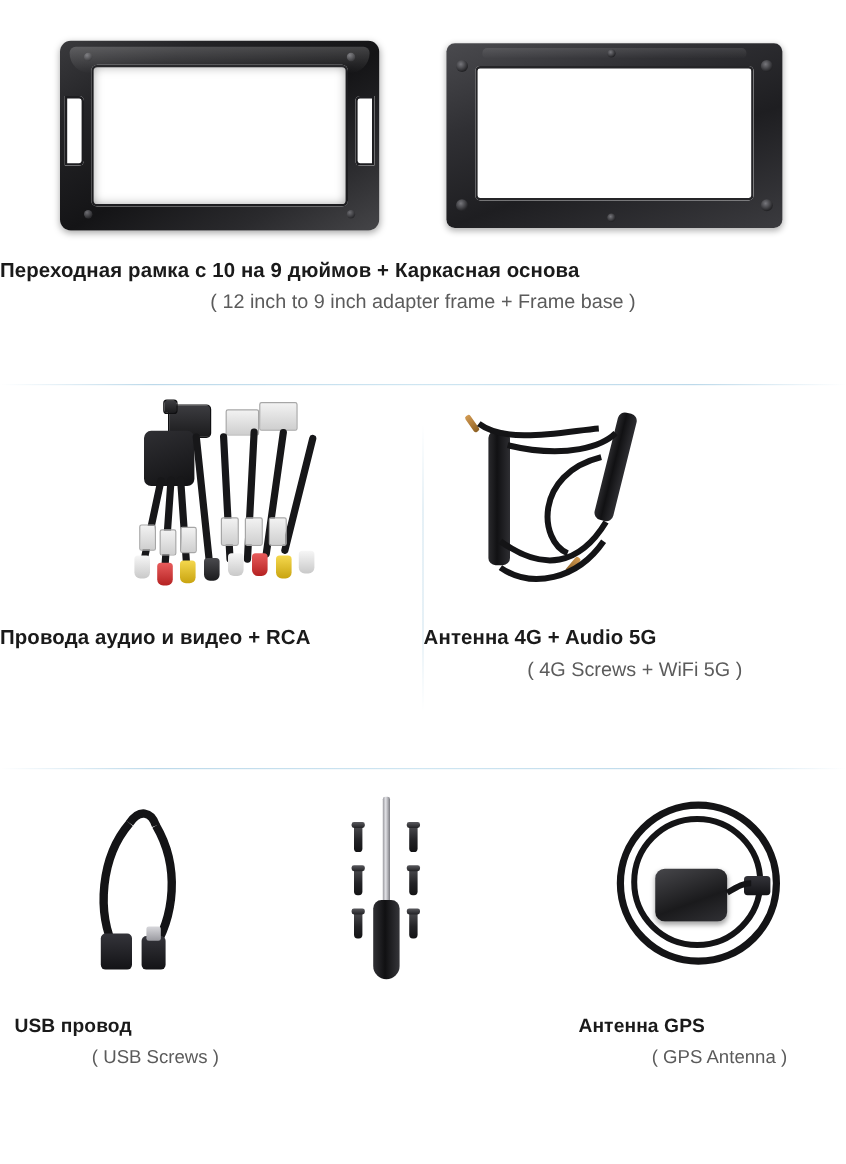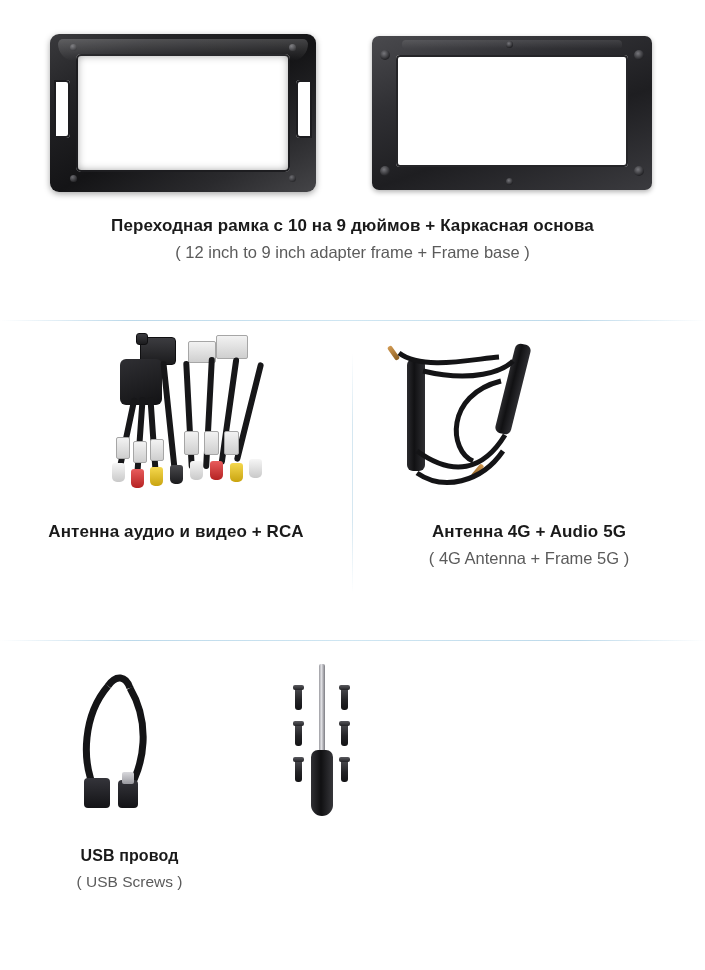--- a/index.html
+++ b/index.html
@@ -18,21 +18,20 @@
     width: 705px;
     height: 970px;
     background: #ffffff;
   }
 
   
   .cap-ru {
     font-size: 17px;
     font-weight: bold;
     color: #1a1a1a;
-    text-align: center;
     letter-spacing: 0.1px;
     line-height: 1.25;
   }
   .cap-en {
     font-size: 16.5px;
     font-weight: 400;
     color: #5b5b5b;
     text-align: center;
     line-height: 1.3;
     margin-top: 6px;
@@ -396,41 +395,41 @@
         <div class="rca white" style="left:112px;top:132px;"></div>
         <div class="rca red" style="left:131px;top:138px;"></div>
         <div class="rca yellow" style="left:150px;top:136px;"></div>
         <div class="rca black" style="left:170px;top:134px;"></div>
         <div class="rca white" style="left:190px;top:130px;"></div>
         <div class="rca red" style="left:210px;top:130px;"></div>
         <div class="rca yellow" style="left:230px;top:132px;"></div>
         <div class="rca white" style="left:249px;top:128px;"></div>
       </div>
       <div class="sec2-caps">
-        <div class="cap-ru">Антенна аудио и видео + RCA</div>
+        <div class="cap-ru">Провода аудио и видео + RCA</div>
       </div>
     </div>
 
     <div class="col2 right">
       <div class="art">
         <div class="ant-body" style="left:54px;top:28px;width:18px;height:112px;"></div>
         <div class="ant-body" style="left:152px;top:12px;width:16px;height:92px;transform:rotate(14deg);"></div>
         <div class="ant-tip" style="left:38px;top:14px;transform:rotate(-35deg);"></div>
         <div class="ant-tip" style="left:122px;top:132px;transform:rotate(40deg);"></div>
         <svg width="352" height="180" style="position:absolute;left:0;top:0;">
           <path d="M46 22 C 70 40, 120 28, 146 26" stroke="#141416" stroke-width="5" fill="none"></path>
           <path d="M70 40 C 120 52, 150 40, 160 30" stroke="#141416" stroke-width="5" fill="none"></path>
           <path d="M64 142 C 90 160, 128 152, 150 120" stroke="#141416" stroke-width="5" fill="none"></path>
           <path d="M64 120 C 100 146, 130 140, 152 104" stroke="#141416" stroke-width="5" fill="none"></path>
           <path d="M120 130 C 96 120, 92 64, 148 50" stroke="#141416" stroke-width="5" fill="none"></path>
         </svg>
       </div>
       <div class="sec2-caps">
         <div class="cap-ru">Антенна 4G + Audio 5G</div>
-        <div class="cap-en">( 4G Antenna + Frame 5G )</div>
+        <div class="cap-en">( 4G Screws + WiFi 5G )</div>
       </div>
     </div>
   </div>
 
   <div class="divider d2"></div>
 
   <div class="section3">
 
     <div class="col3 c1">
       <div class="art3">
@@ -455,16 +454,31 @@
         <div class="screw-ic" style="left:106px;top:36px;"></div>
         <div class="screw-ic" style="left:60px;top:72px;"></div>
         <div class="screw-ic" style="left:106px;top:72px;"></div>
         <div class="screw-ic" style="left:60px;top:108px;"></div>
         <div class="screw-ic" style="left:106px;top:108px;"></div>
         <div class="driver-shaft" style="left:84px;top:12px;height:88px;"></div>
         <div class="driver-handle" style="left:76px;top:98px;height:66px;"></div>
       </div>
     </div>
 
+    <div class="col3 c3">
+      <div class="art3">
+        <div class="gps-ring" style="left:44px;top:16px;width:124px;height:124px;"></div>
+        <div class="gps-ring" style="left:56px;top:28px;width:100px;height:100px;border-width:5px;"></div>
+        <div class="gps-puck" style="left:76px;top:72px;"></div>
+        <div class="usb-plug" style="left:150px;top:78px;width:22px;height:16px;border-radius:3px;"></div>
+        <svg width="235" height="185" style="position:absolute;left:0;top:0;">
+          <path d="M136 92 C 146 86, 150 84, 156 84" stroke="#141416" stroke-width="5" fill="none"></path>
+        </svg>
+      </div>
+      <div class="sec3-caps">
+        <div class="cap-ru">Антенна GPS</div>
+        <div class="cap-en">( GPS Antenna )</div>
+      </div>
+    </div>
 
   </div>
 
 </div>
 
 </body></html>

